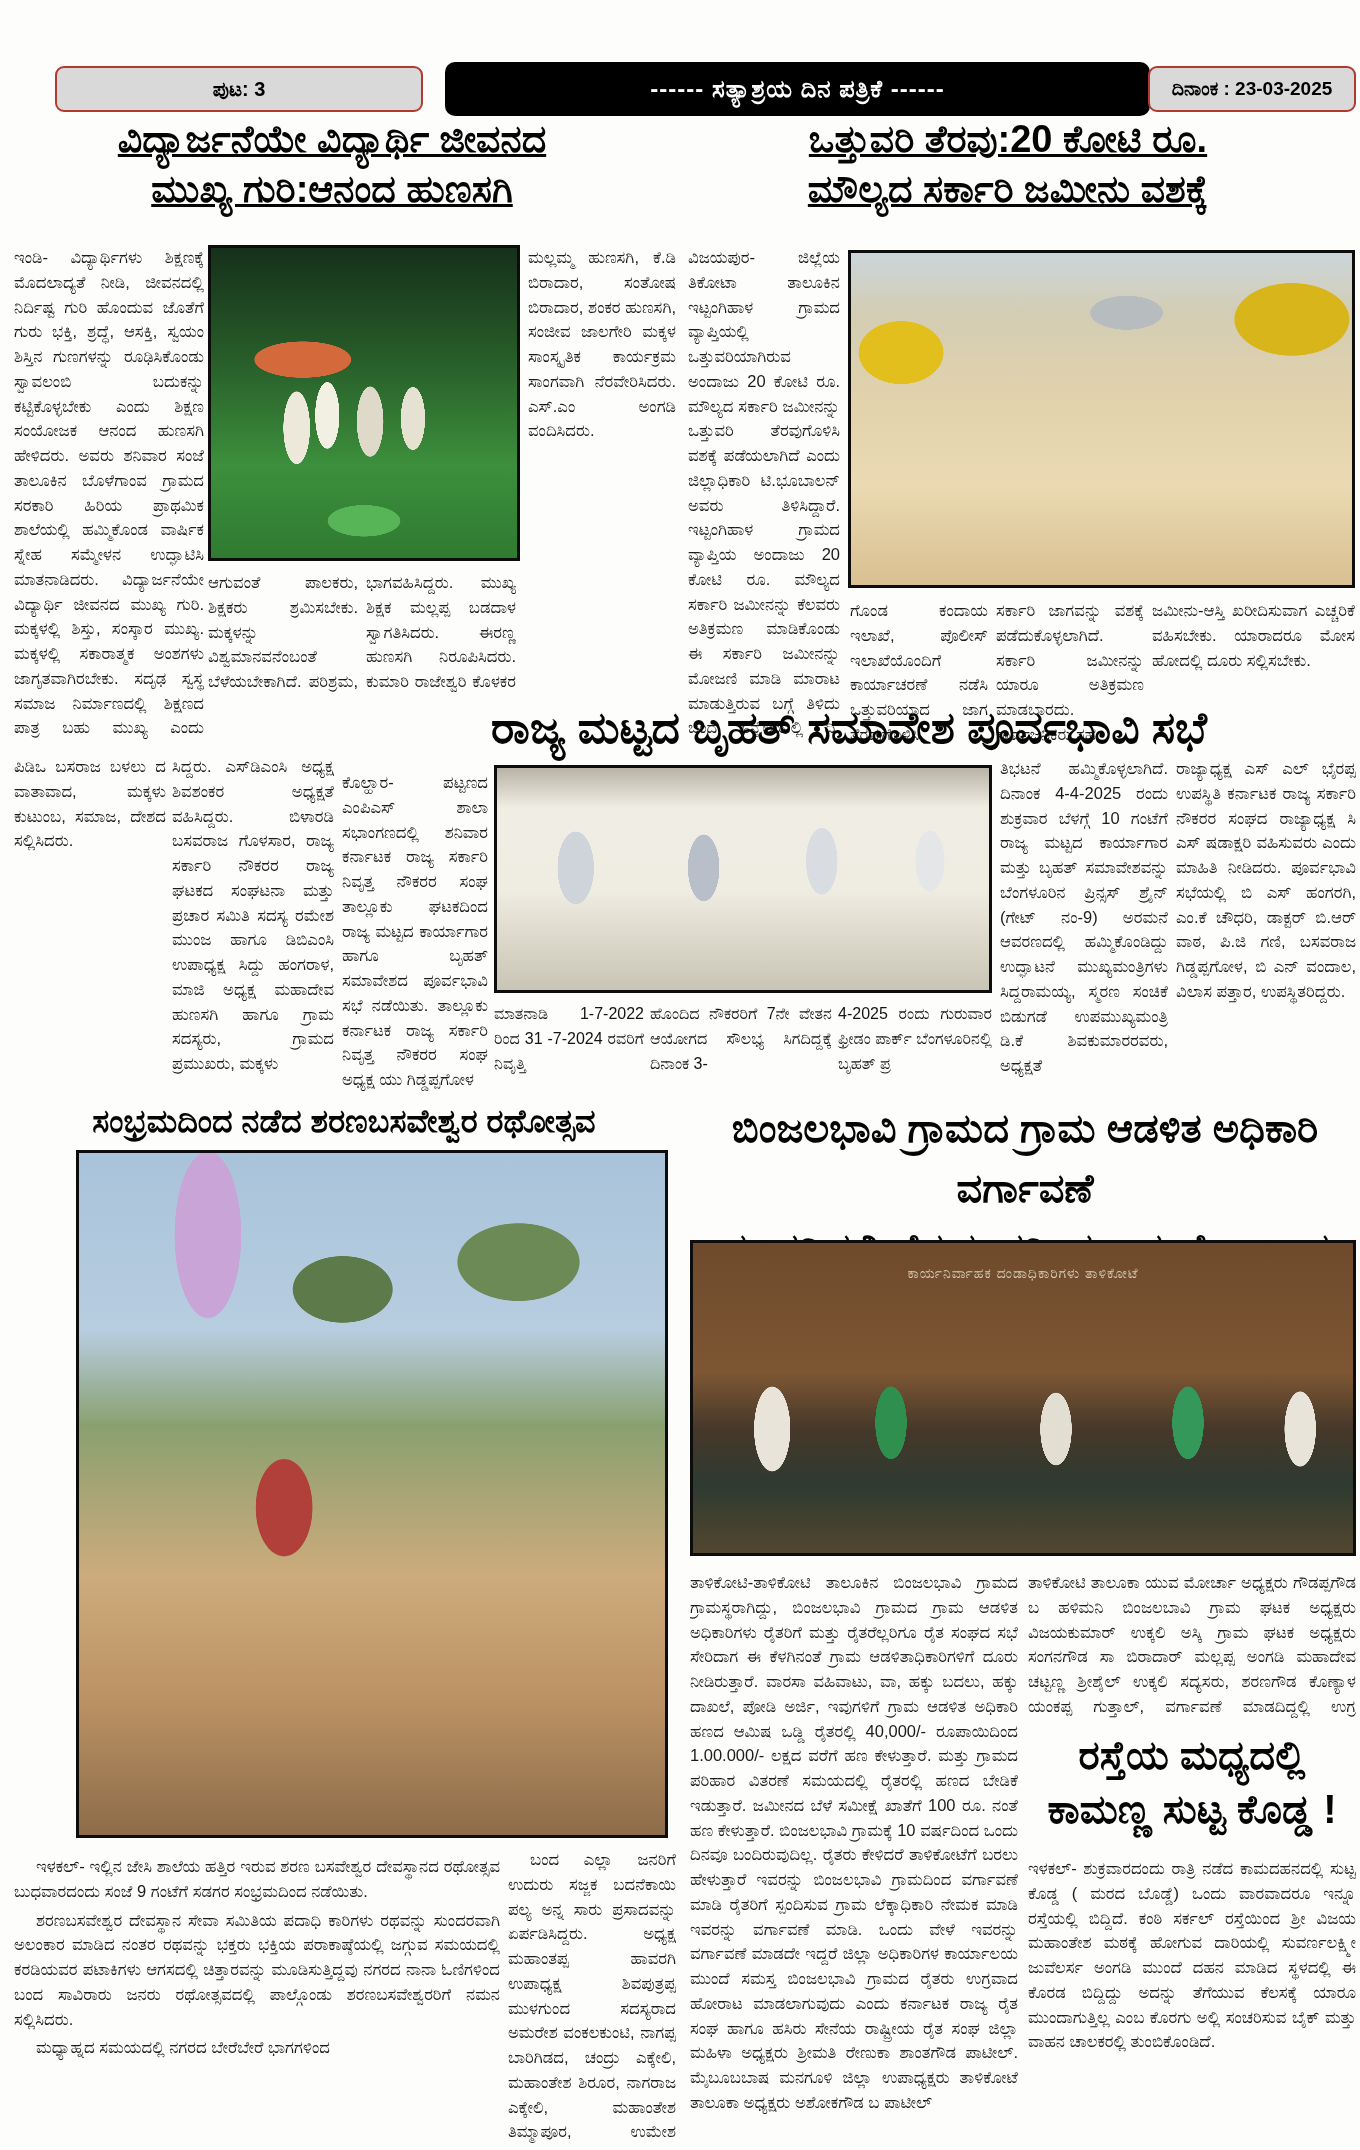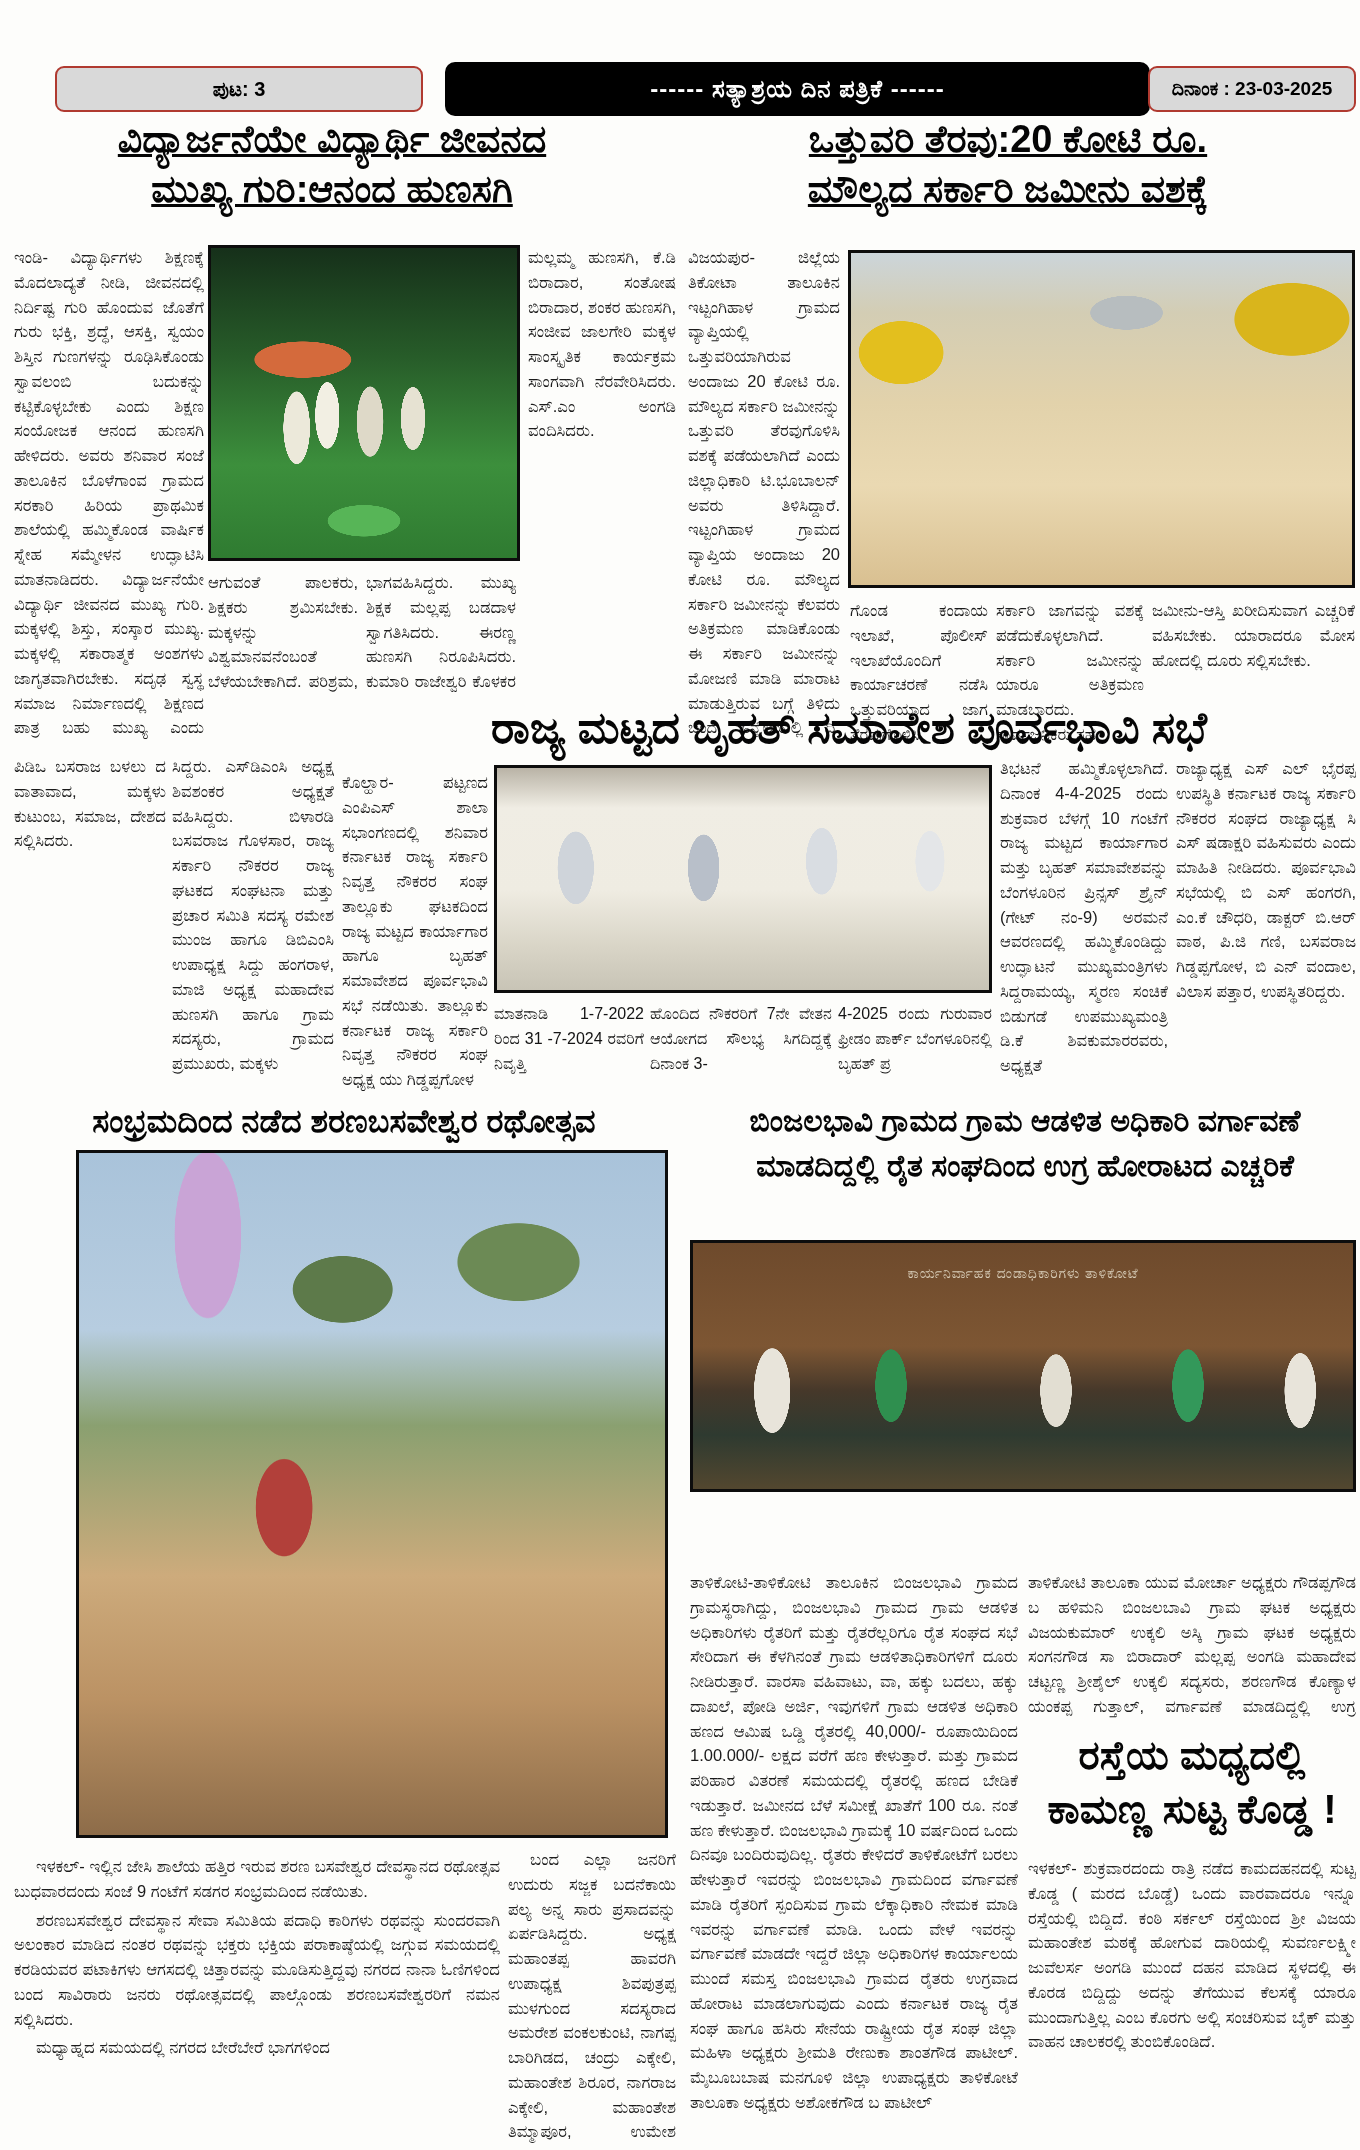--- a/index.html
+++ b/index.html
@@ -29,21 +29,21 @@
     font-weight:bold;font-size:24px;letter-spacing:1px;margin-left:12px;
   }
   
   .headline{
     font-weight:800;color:#050505;text-align:center;
     line-height:1.32;
   }
   .hl-38{font-size:38px;text-decoration:underline;}
   .hl-44{font-size:44px;line-height:1.25;}
   .hl-32{font-size:32px;}
-  .hl-30{font-size:30px;line-height:1.5;}
+  .hl-30{font-size:40px;line-height:1.5;}
   .hl-40{font-size:40px;line-height:1.35;}
   
   .body-col{
     font-size:16.5px;line-height:1.5;
     text-align:justify;
     overflow:hidden;
     color:#1b1b1b;
     word-break:break-word;
   }
   .body-col p{margin:0 0 4px 0;text-indent:22px;}
@@ -160,21 +160,21 @@
   </div>
   <div class="abs body-col" style="left:508px;top:1847px;width:168px;height:300px;">
     <p>ಬಂದ ಎಲ್ಲಾ ಜನರಿಗೆ ಉದುರು ಸಜ್ಜಕ ಬದನೆಕಾಯಿ ಪಲ್ಯ ಅನ್ನ ಸಾರು ಪ್ರಸಾದವನ್ನು ಏರ್ಪಡಿಸಿದ್ದರು. ಅಧ್ಯಕ್ಷ ಮಹಾಂತಪ್ಪ ಹಾವರಗಿ ಉಪಾಧ್ಯಕ್ಷ ಶಿವಪುತ್ರಪ್ಪ ಮುಳಗುಂದ ಸದಸ್ಯರಾದ ಅಮರೇಶ ವಂಕಲಕುಂಟಿ, ನಾಗಪ್ಪ ಬಾರಿಗಿಡದ, ಚಂದ್ರು ಎಕ್ಕೇಲಿ, ಮಹಾಂತೇಶ ಶಿರೂರ, ನಾಗರಾಜ ಎಕ್ಕೇಲಿ, ಮಹಾಂತೇಶ ತಿಮ್ಮಾಪೂರ, ಉಮೇಶ ಗೋನಾಳಮಠ ಸೇರಿದಂತೆ ಪ್ರಮುಖರು ಅರ್ಚಕ ವಿರುಪಾಕ್ಷಯ್ಯ ಗೋನಾಳ ಊಟ ಬಡಿಸಿದರು.</p>
 
   </div>
 
   <div class="abs headline hl-30" style="left:692px;top:1098px;width:666px;">
     <div>ಬಿಂಜಲಭಾವಿ ಗ್ರಾಮದ ಗ್ರಾಮ ಆಡಳಿತ ಅಧಿಕಾರಿ ವರ್ಗಾವಣೆ</div>
     <div>ಮಾಡದಿದ್ದಲ್ಲಿ ರೈತ ಸಂಘದಿಂದ ಉಗ್ರ ಹೋರಾಟದ ಎಚ್ಚರಿಕೆ</div>
   </div>
-  <div class="abs photo photo-office" style="left:690px;top:1240px;width:666px;height:252px;">
+  <div class="abs photo photo-office" style="left:690px;top:1240px;width:666px;height:316px;">
     <div class="photo-label">ಕಾರ್ಯನಿರ್ವಾಹಕ ದಂಡಾಧಿಕಾರಿಗಳು ತಾಳಿಕೋಟೆ</div>
   </div>
   <div class="abs body-col" style="left:690px;top:1570px;width:328px;height:558px;">ತಾಳಿಕೋಟಿ-ತಾಳಿಕೋಟಿ ತಾಲೂಕಿನ ಬಿಂಜಲಭಾವಿ ಗ್ರಾಮದ ಗ್ರಾಮಸ್ಥರಾಗಿದ್ದು, ಬಿಂಜಲಭಾವಿ ಗ್ರಾಮದ ಗ್ರಾಮ ಆಡಳಿತ ಅಧಿಕಾರಿಗಳು ರೈತರಿಗೆ ಮತ್ತು ರೈತರೆಲ್ಲರಿಗೂ ರೈತ ಸಂಘದ ಸಭೆ ಸೇರಿದಾಗ ಈ ಕೆಳಗಿನಂತೆ ಗ್ರಾಮ ಆಡಳಿತಾಧಿಕಾರಿಗಳಿಗೆ ದೂರು ನೀಡಿರುತ್ತಾರೆ. ವಾರಸಾ ವಹಿವಾಟು, ವಾ, ಹಕ್ಕು ಬದಲು, ಹಕ್ಕು ದಾಖಲೆ, ಪೋಡಿ ಅರ್ಜಿ, ಇವುಗಳಿಗೆ ಗ್ರಾಮ ಆಡಳಿತ ಅಧಿಕಾರಿ ಹಣದ ಆಮಿಷ ಒಡ್ಡಿ ರೈತರಲ್ಲಿ 40,000/- ರೂಪಾಯಿದಿಂದ 1.00.000/- ಲಕ್ಷದ ವರೆಗೆ ಹಣ ಕೇಳುತ್ತಾರೆ. ಮತ್ತು ಗ್ರಾಮದ ಪರಿಹಾರ ವಿತರಣೆ ಸಮಯದಲ್ಲಿ ರೈತರಲ್ಲಿ ಹಣದ ಬೇಡಿಕೆ ಇಡುತ್ತಾರೆ. ಜಮೀನದ ಬೆಳೆ ಸಮೀಕ್ಷೆ ಖಾತೆಗೆ 100 ರೂ. ನಂತೆ ಹಣ ಕೇಳುತ್ತಾರೆ. ಬಿಂಜಲಭಾವಿ ಗ್ರಾಮಕ್ಕೆ 10 ವರ್ಷದಿಂದ ಒಂದು ದಿನವೂ ಬಂದಿರುವುದಿಲ್ಲ. ರೈತರು ಕೇಳಿದರೆ ತಾಳಿಕೋಟೆಗೆ ಬರಲು ಹೇಳುತ್ತಾರೆ ಇವರನ್ನು ಬಿಂಜಲಭಾವಿ ಗ್ರಾಮದಿಂದ ವರ್ಗಾವಣೆ ಮಾಡಿ ರೈತರಿಗೆ ಸ್ಪಂದಿಸುವ ಗ್ರಾಮ ಲೆಕ್ಕಾಧಿಕಾರಿ ನೇಮಕ ಮಾಡಿ ಇವರನ್ನು ವರ್ಗಾವಣೆ ಮಾಡಿ. ಒಂದು ವೇಳೆ ಇವರನ್ನು ವರ್ಗಾವಣೆ ಮಾಡದೇ ಇದ್ದರೆ ಜಿಲ್ಲಾ ಅಧಿಕಾರಿಗಳ ಕಾರ್ಯಾಲಯ ಮುಂದೆ ಸಮಸ್ತ ಬಿಂಜಲಭಾವಿ ಗ್ರಾಮದ ರೈತರು ಉಗ್ರವಾದ ಹೋರಾಟ ಮಾಡಲಾಗುವುದು ಎಂದು ಕರ್ನಾಟಕ ರಾಜ್ಯ ರೈತ ಸಂಘ ಹಾಗೂ ಹಸಿರು ಸೇನೆಯ ರಾಷ್ಟ್ರೀಯ ರೈತ ಸಂಘ ಜಿಲ್ಲಾ ಮಹಿಳಾ ಅಧ್ಯಕ್ಷರು ಶ್ರೀಮತಿ ರೇಣುಕಾ ಶಾಂತಗೌಡ ಪಾಟೀಲ್. ಮೈಬೂಬಬಾಷ ಮನಗೂಳಿ ಜಿಲ್ಲಾ ಉಪಾಧ್ಯಕ್ಷರು ತಾಳಿಕೋಟೆ ತಾಲೂಕಾ ಅಧ್ಯಕ್ಷರು ಅಶೋಕಗೌಡ ಬ ಪಾಟೀಲ್</div>
   <div class="abs body-col" style="left:1028px;top:1570px;width:328px;height:150px;">ತಾಳಿಕೋಟಿ ತಾಲೂಕಾ ಯುವ ಮೋರ್ಚಾ ಅಧ್ಯಕ್ಷರು ಗೌಡಪ್ಪಗೌಡ ಬ ಹಳಿಮನಿ ಬಿಂಜಲಬಾವಿ ಗ್ರಾಮ ಘಟಕ ಅಧ್ಯಕ್ಷರು ವಿಜಯಕುಮಾರ್ ಉಕ್ಕಲಿ ಅಸ್ಕಿ ಗ್ರಾಮ ಘಟಕ ಅಧ್ಯಕ್ಷರು ಸಂಗನಗೌಡ ಸಾ ಬಿರಾದಾರ್ ಮಲ್ಲಪ್ಪ ಅಂಗಡಿ ಮಹಾದೇವ ಚಟ್ಟಣ್ಣ ಶ್ರೀಶೈಲ್ ಉಕ್ಕಲಿ ಸದ್ಯಸರು, ಶರಣಗೌಡ ಕೊಣ್ಯಾಳ ಯಂಕಪ್ಪ ಗುತ್ತಾಲ್, ವರ್ಗಾವಣೆ ಮಾಡದಿದ್ದಲ್ಲಿ ಉಗ್ರ ಹೋರಾಟದ ಎಚ್ಚರಿಕೆ ನೀಡಿದ್ದಾರೆ ಎಂದು ವರದಿಯಾಗಿದೆ.</div>
 
   <div class="abs headline hl-40" style="left:1028px;top:1728px;width:328px;">
     <div>ರಸ್ತೆಯ ಮಧ್ಯದಲ್ಲಿ</div>
     <div>ಕಾಮಣ್ಣ ಸುಟ್ಟ ಕೊಡ್ಡ !</div>
   </div>
   <div class="abs body-col" style="left:1028px;top:1856px;width:328px;height:200px;">ಇಳಕಲ್- ಶುಕ್ರವಾರದಂದು ರಾತ್ರಿ ನಡೆದ ಕಾಮದಹನದಲ್ಲಿ ಸುಟ್ಟ ಕೊಡ್ಡ ( ಮರದ ಬೊಡ್ಡೆ) ಒಂದು ವಾರವಾದರೂ ಇನ್ನೂ ರಸ್ತೆಯಲ್ಲಿ ಬಿದ್ದಿದೆ. ಕಂಠಿ ಸರ್ಕಲ್ ರಸ್ತೆಯಿಂದ ಶ್ರೀ ವಿಜಯ ಮಹಾಂತೇಶ ಮಠಕ್ಕೆ ಹೋಗುವ ದಾರಿಯಲ್ಲಿ ಸುವರ್ಣಲಕ್ಷ್ಮೀ ಜುವೆಲರ್ಸ ಅಂಗಡಿ ಮುಂದೆ ದಹನ ಮಾಡಿದ ಸ್ಥಳದಲ್ಲಿ ಈ ಕೊರಡ ಬಿದ್ದಿದ್ದು ಅದನ್ನು ತೆಗೆಯುವ ಕೆಲಸಕ್ಕೆ ಯಾರೂ ಮುಂದಾಗುತ್ತಿಲ್ಲ ಎಂಬ ಕೊರಗು ಅಲ್ಲಿ ಸಂಚರಿಸುವ ಬೈಕ್ ಮತ್ತು ವಾಹನ ಚಾಲಕರಲ್ಲಿ ತುಂಬಿಕೊಂಡಿದೆ.</div>

